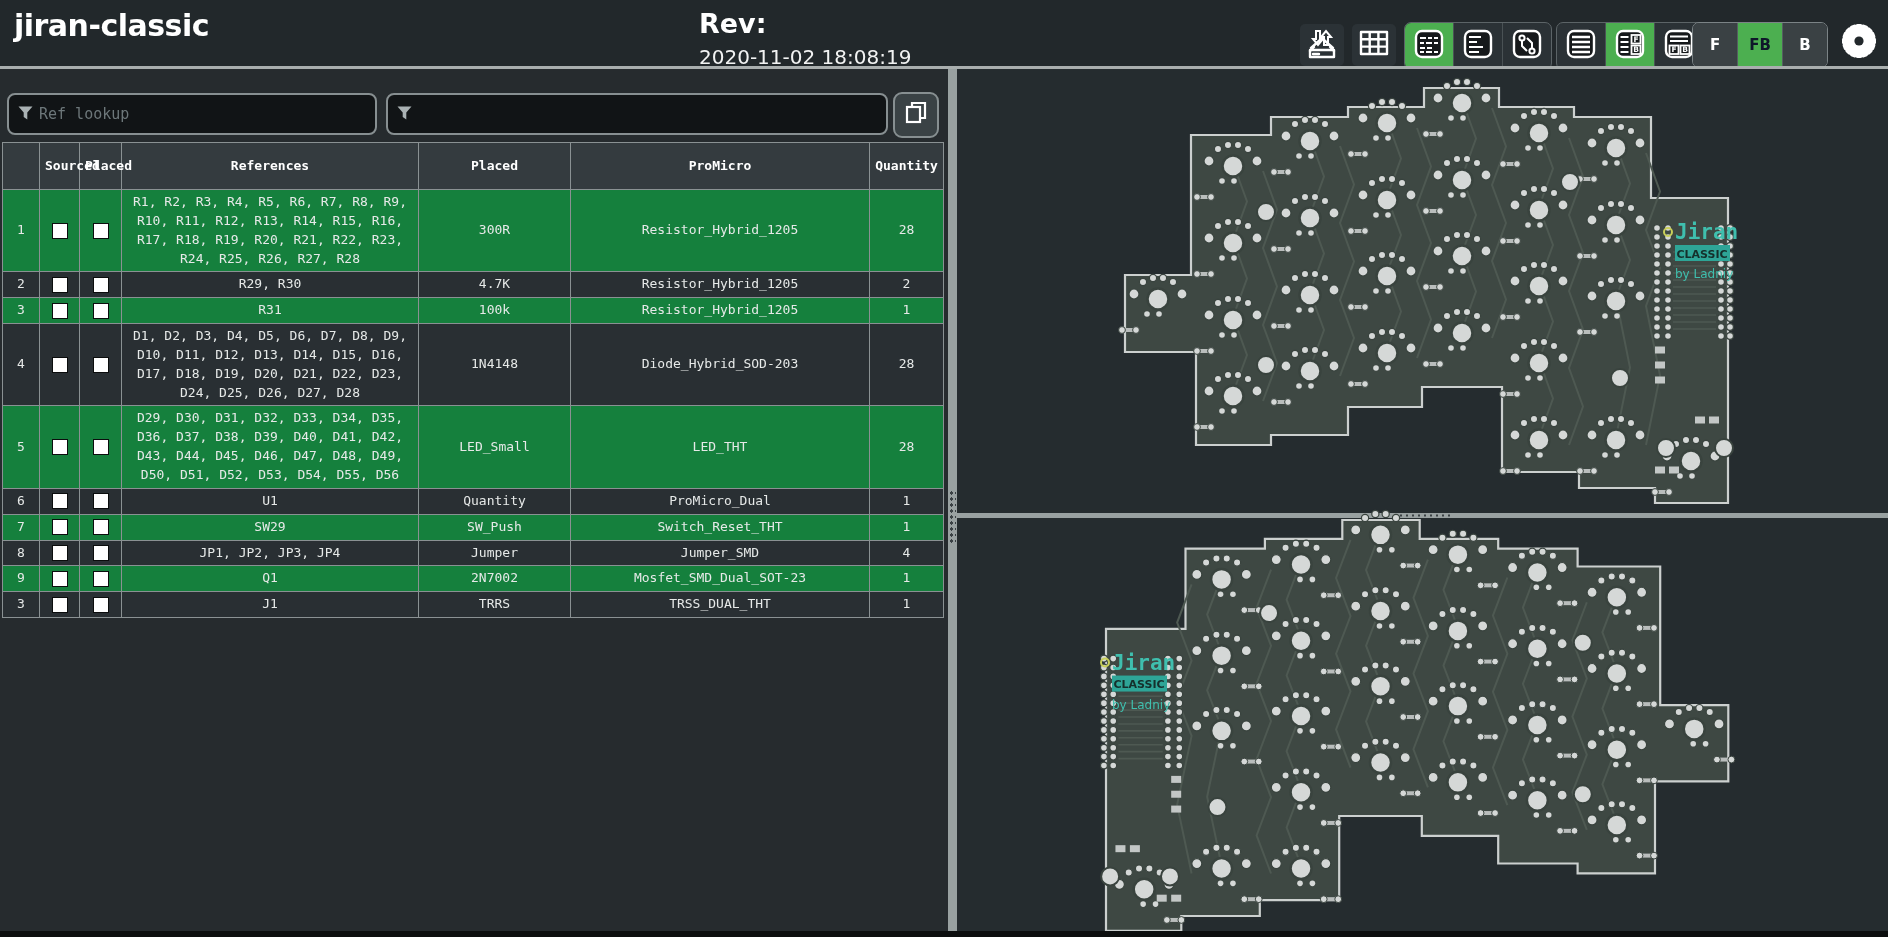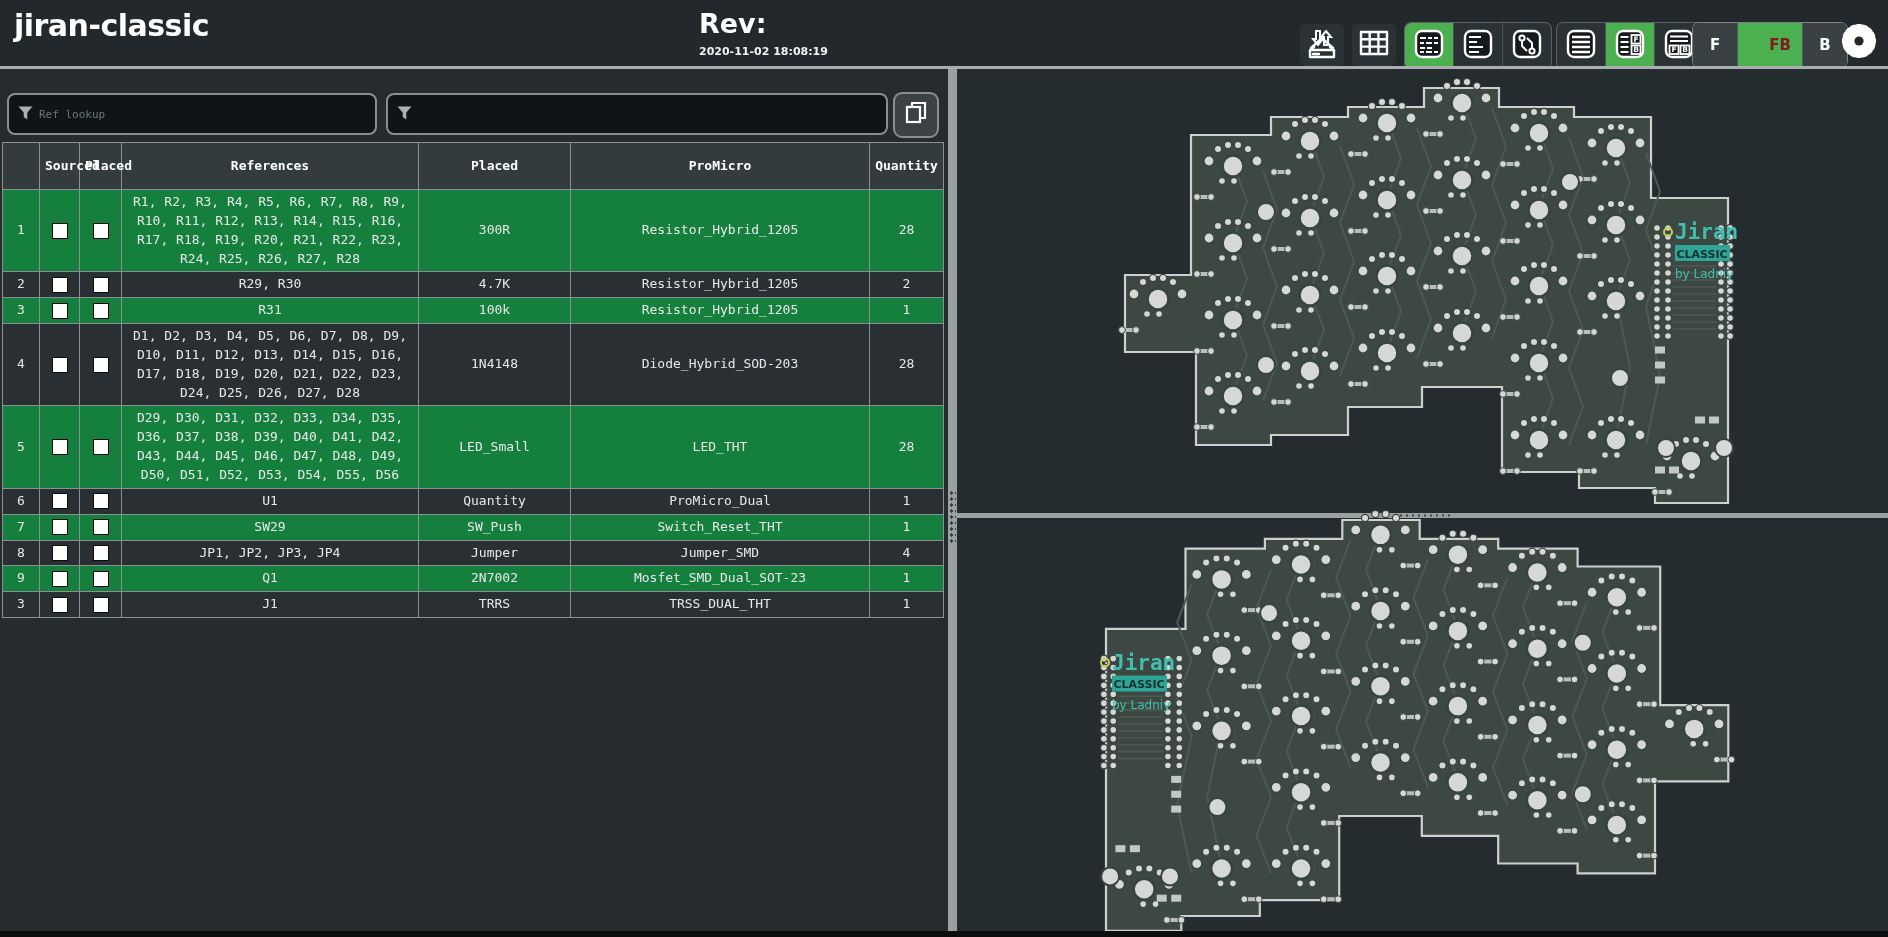--- a/index.html
+++ b/index.html
@@ -3,46 +3,46 @@
 <meta charset="utf-8">
 <style>
   html,body{margin:0;padding:0;background:#22282b;width:1888px;height:937px;overflow:hidden;
     font-family:"DejaVu Sans Mono",monospace;color:#e6e9e8;}
   
   #header{position:absolute;left:0;top:0;width:1888px;height:72px;background:#22282b;}
   #page-title{position:absolute;left:14px;top:8px;font-family:"DejaVu Sans",sans-serif;
     font-weight:bold;font-size:30px;color:#ffffff;letter-spacing:-0.5px;}
   #rev-block{position:absolute;left:699px;top:8px;font-family:"DejaVu Sans",sans-serif;color:#fff;}
   #rev-label{font-weight:bold;font-size:27px;}
-  #rev-date{font-size:11px;margin-top:6px;color:#f2f3f3;font-weight:bold;}
+  #rev-date{font-size:20px;margin-top:6px;color:#f2f3f3;}
   #header-sep{position:absolute;left:0;top:66px;width:1888px;height:3px;background:#a9aeae;}
   
   .mbtn{position:absolute;top:24px;width:44px;height:42px;border-radius:5px;background:#2b3236;
     display:flex;align-items:center;justify-content:center;cursor:pointer;}
   .tile-group{position:absolute;top:22px;height:46px;display:flex;border:1px solid #5c6467;
     border-radius:7px;overflow:hidden;background:#2b3236;}
   .tile{width:48px;height:46px;display:flex;align-items:center;justify-content:center;cursor:pointer;
     border-right:1px solid #4a5255;}
   .tile:last-child{border-right:none;}
   .tile.green{background:#4caf50;}
   #viewsel{position:absolute;left:1692px;top:22px;height:44px;display:flex;border:1px solid #7b8386;
     border-radius:7px;overflow:hidden;}
   .vbtn{width:44px;height:44px;display:flex;align-items:center;justify-content:center;
     background:#3a4144;color:#fff;font-family:"DejaVu Sans",sans-serif;font-weight:bold;
     font-size:15px;cursor:pointer;border-right:1px solid #565e61;}
   .vbtn:last-child{border-right:none;}
-  .vbtn.green{background:#4caf50;color:#7f1d1d;padding-left:20px;}
+  .vbtn.green{background:#4caf50;color:#0f172a;}
   #gear-btn{position:absolute;left:1834px;top:18px;width:50px;height:50px;display:flex;
     align-items:center;justify-content:center;cursor:pointer;}
   
   #left-panel{position:absolute;left:0;top:69px;width:948px;height:862px;background:#262b2e;}
   .search{position:absolute;top:24px;height:38px;background:#111416;border:2px solid #878f91;
     border-radius:8px;display:flex;align-items:center;}
   .search input{background:transparent;border:none;outline:none;color:#f9a8d4;
-    font-family:"DejaVu Sans Mono",monospace;font-size:11px;width:100%;padding:0 8px 0 6px;}
+    font-family:"DejaVu Sans Mono",monospace;font-size:15px;width:100%;padding:0 8px 0 6px;}
   .search input::placeholder{color:#6d777a;}
   .funnel{margin-left:9px;flex:0 0 auto;}
   #copy-btn{position:absolute;left:893px;top:23px;width:42px;height:42px;background:#3a4245;
     border:2px solid #878f91;border-radius:9px;display:flex;align-items:center;justify-content:center;cursor:pointer;}
   
   #bom-table{position:absolute;left:2px;top:73px;border-collapse:collapse;table-layout:fixed;width:941px;
     font-size:13px;}
   #bom-table th,#bom-table td{border:1px solid #8a9193;text-align:center;vertical-align:middle;
     padding:3px 5px;line-height:1.45;}
   #bom-table th{background:#343b3f;color:#ffffff;font-weight:bold;height:40px;}

